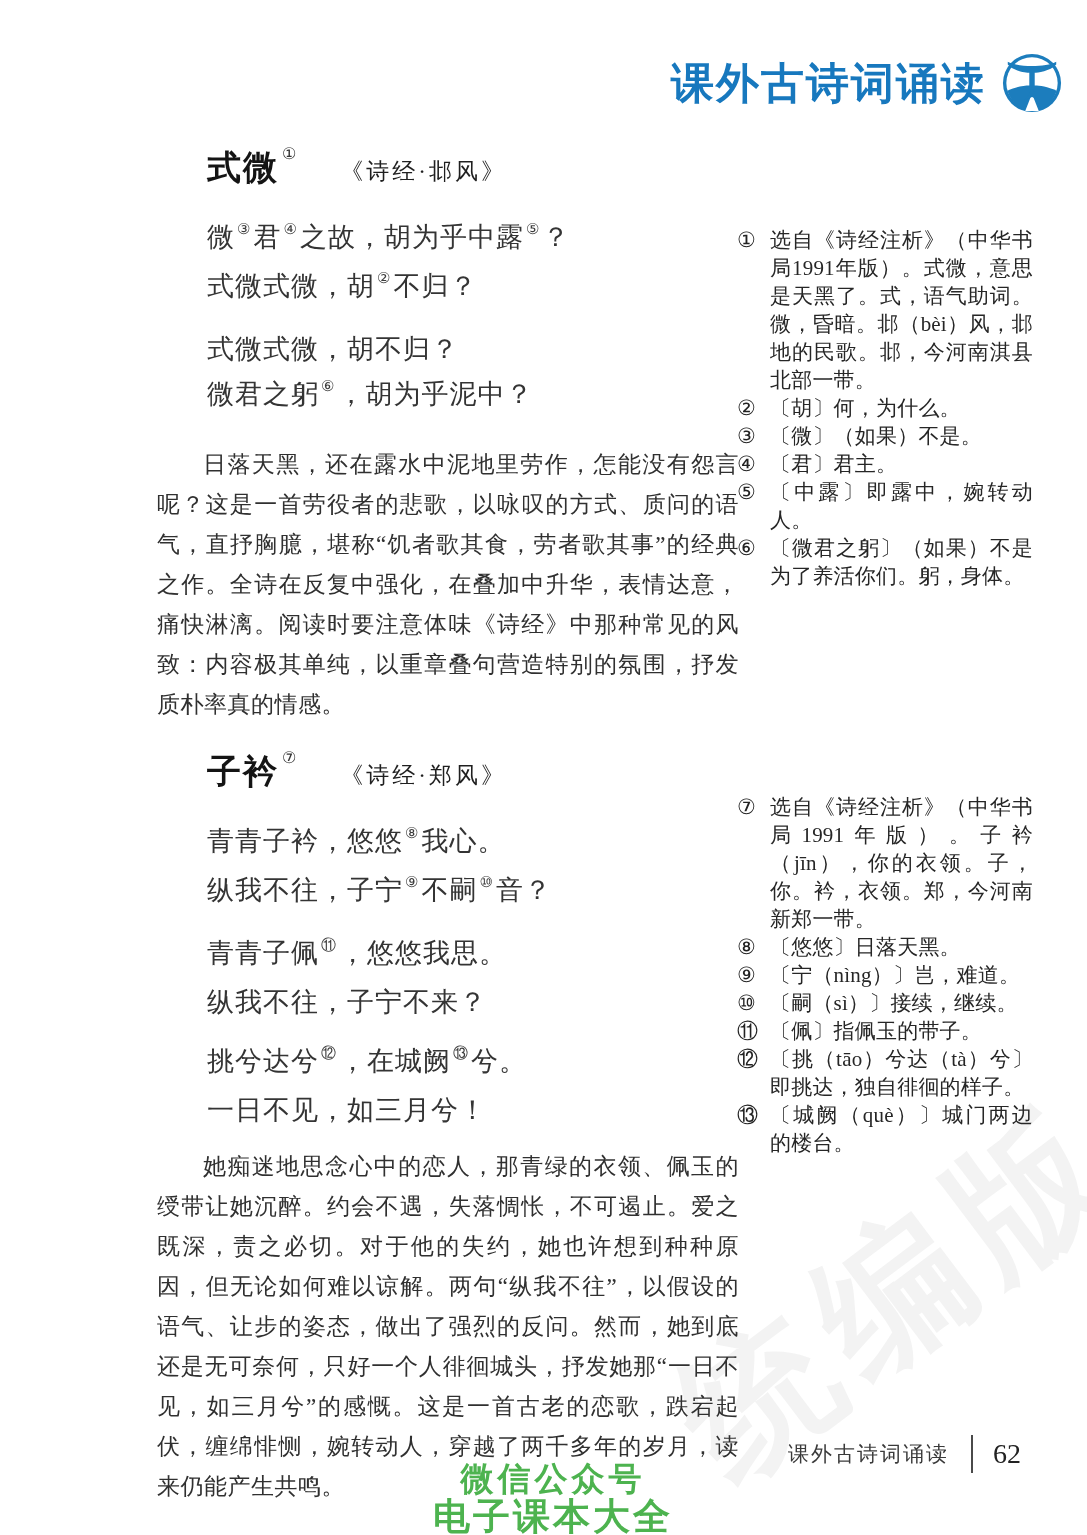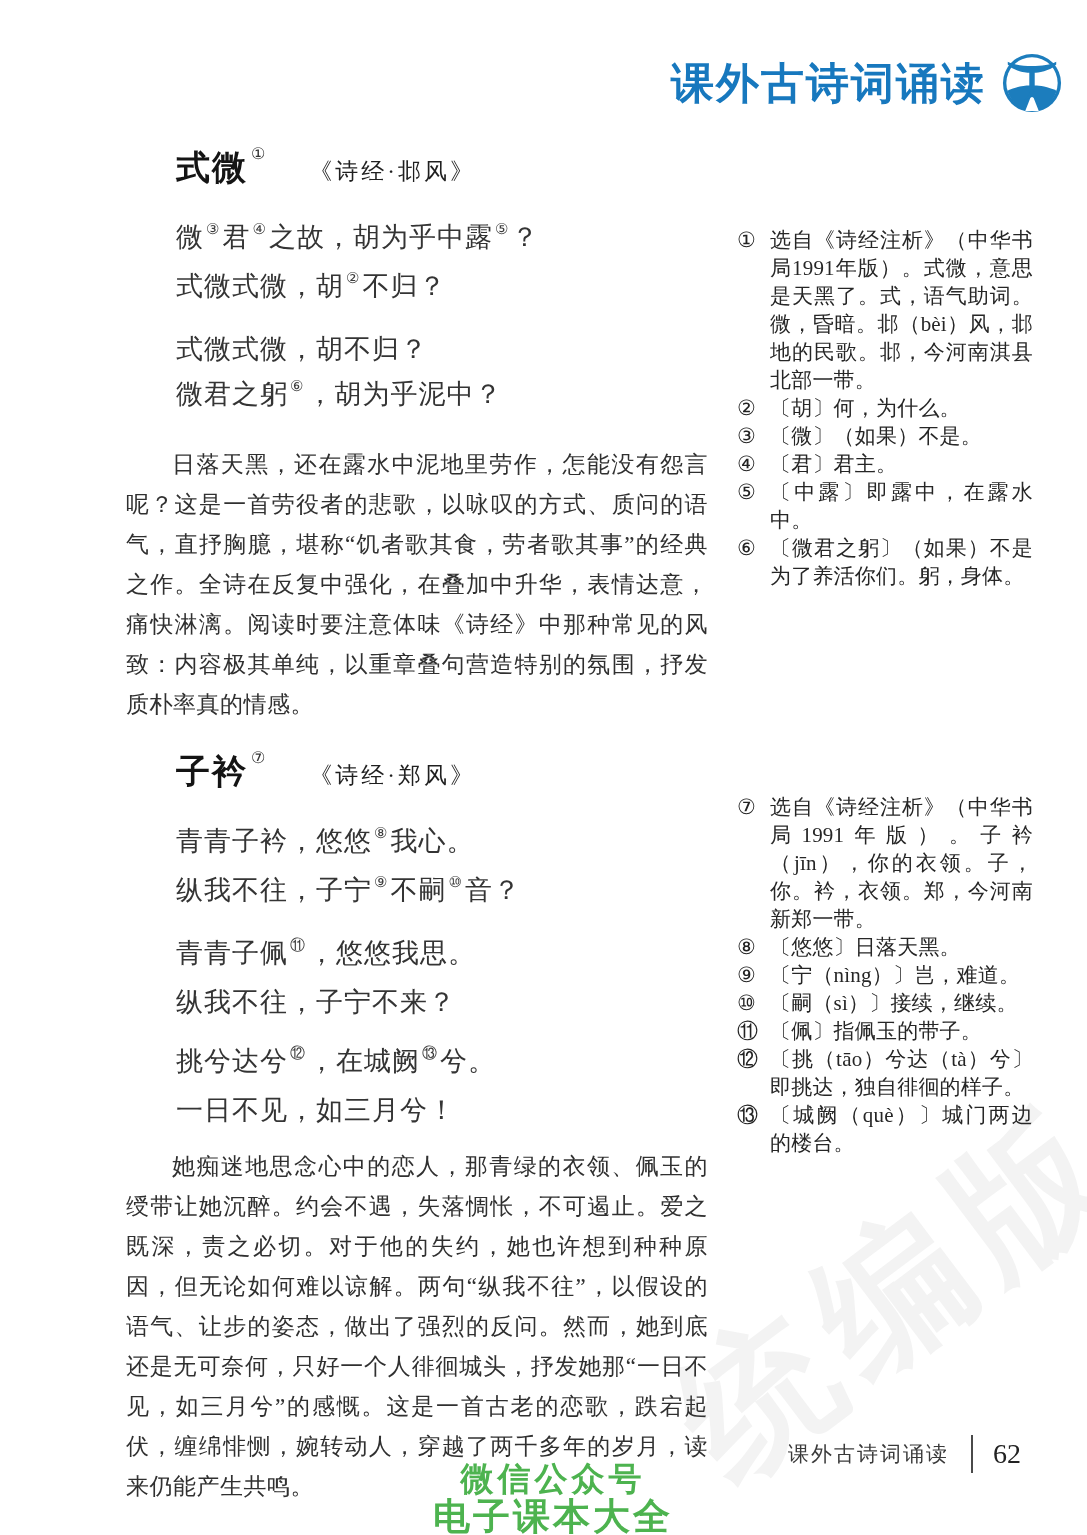--- a/index.html
+++ b/index.html
@@ -17,21 +17,21 @@
     display:flex;align-items:center;gap:15px;
   }
   .header-title{
     margin:0;font-size:43px;font-weight:700;letter-spacing:2px;
     color:#1778be;line-height:1;
   }
   .header-logo{width:62px;height:62px;display:block;}
   .header-logo svg{width:100%;height:100%;display:block;}
   
   .content-left{
-    position:absolute;left:126px;top:145px;width:582px;
+    position:absolute;left:157px;top:145px;width:582px;
   }
   .poem{position:relative;}
   .poem-inner{padding-left:50px;}
   .poem-title-row{height:44px;margin-bottom:26px;white-space:nowrap;}
   .poem-title{font-size:34px;font-weight:700;color:#141414;letter-spacing:2px;}
   .title-ref{font-size:16px;position:relative;top:-14px;color:#333;margin-left:3px;}
   .poem-source{font-size:23px;letter-spacing:3px;color:#1f1f1f;margin-left:40px;}
   .stanza{margin-bottom:14px;}
   .poem-line{font-size:27px;line-height:45px;color:#343434;letter-spacing:1px;white-space:nowrap;}
   sup.ref{font-size:15px;position:relative;top:-12px;vertical-align:baseline;color:#3c3c3c;margin:0 2px;}
@@ -160,21 +160,21 @@
       <div class="ann-item">
         <span class="ann-num">③</span>
         <span class="ann-text">〔微〕（如果）不是。</span>
       </div>
       <div class="ann-item">
         <span class="ann-num">④</span>
         <span class="ann-text">〔君〕君主。</span>
       </div>
       <div class="ann-item">
         <span class="ann-num">⑤</span>
-        <span class="ann-text">〔中露〕即露中，在露水中。</span>
+        <span class="ann-text">〔中露〕即露中，婉转动人。</span>
       </div>
       <div class="ann-item">
         <span class="ann-num">⑥</span>
         <span class="ann-text">〔微君之躬〕（如果）不是为了养活你们。躬，身体。</span>
       </div>
     </aside>
   <aside class="notes notes-2">
       <div class="ann-item">
         <span class="ann-num">⑦</span>
         <span class="ann-text">选自《诗经注析》（中华书局1991年版）。子衿（jīn），你的衣领。子，你。衿，衣领。郑，今河南新郑一带。</span>

